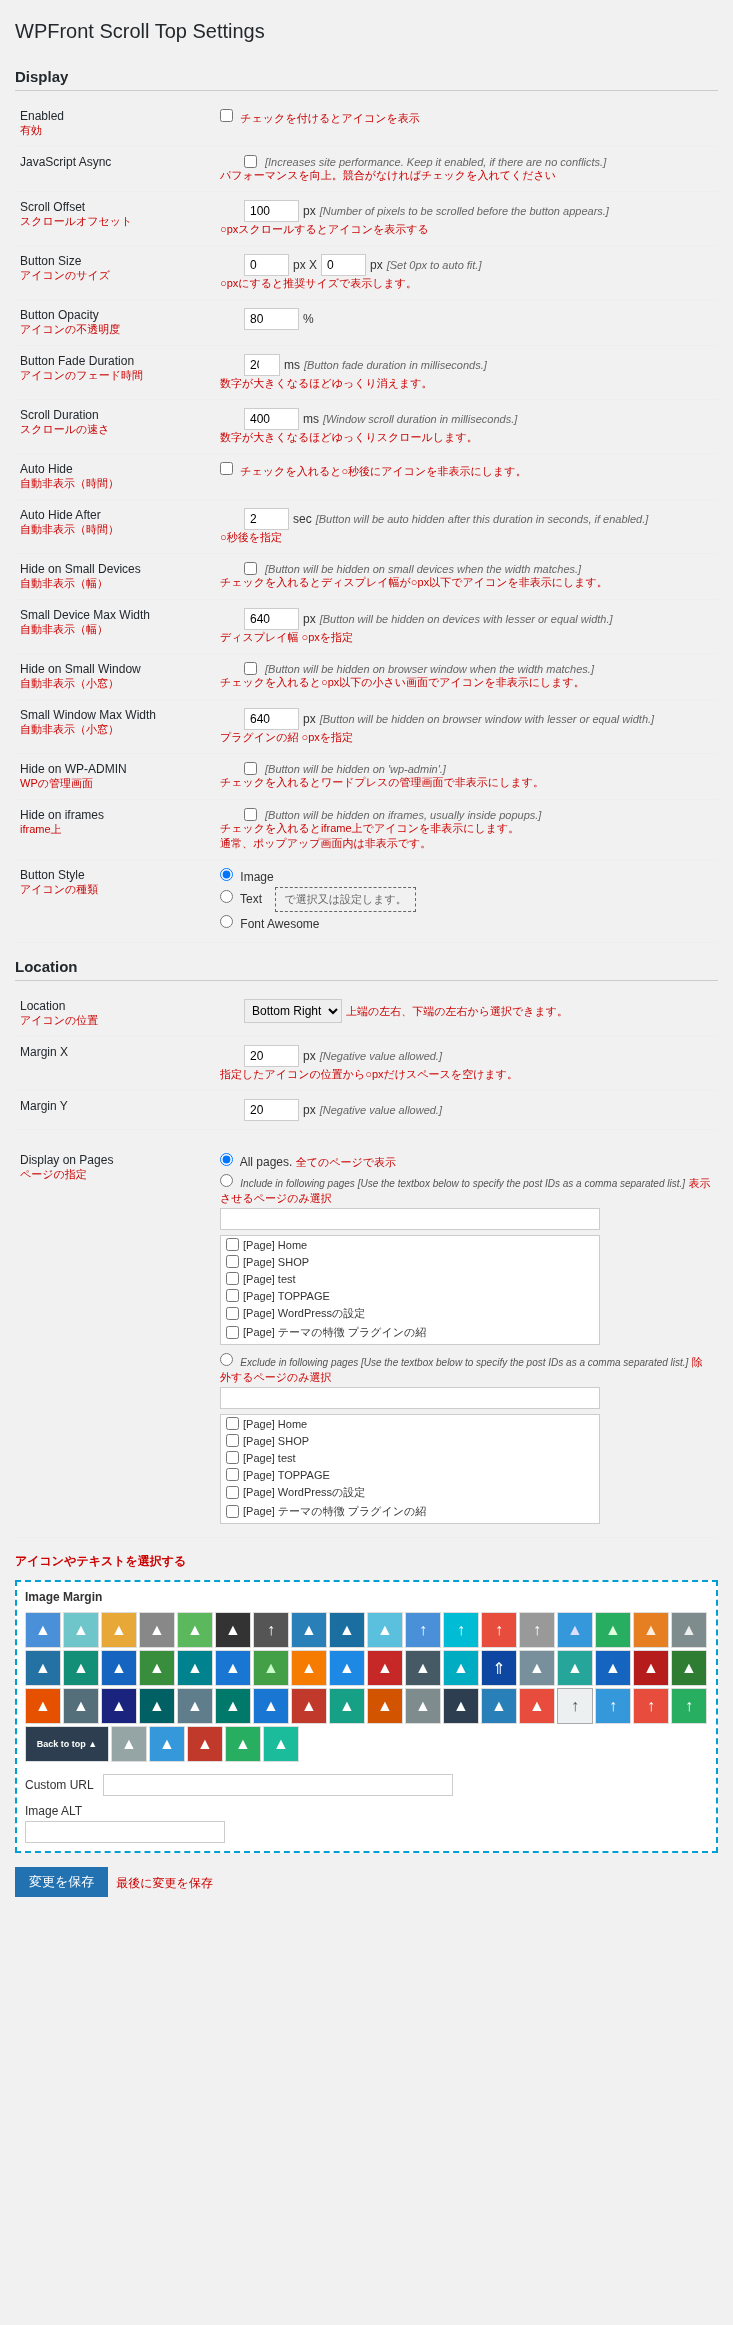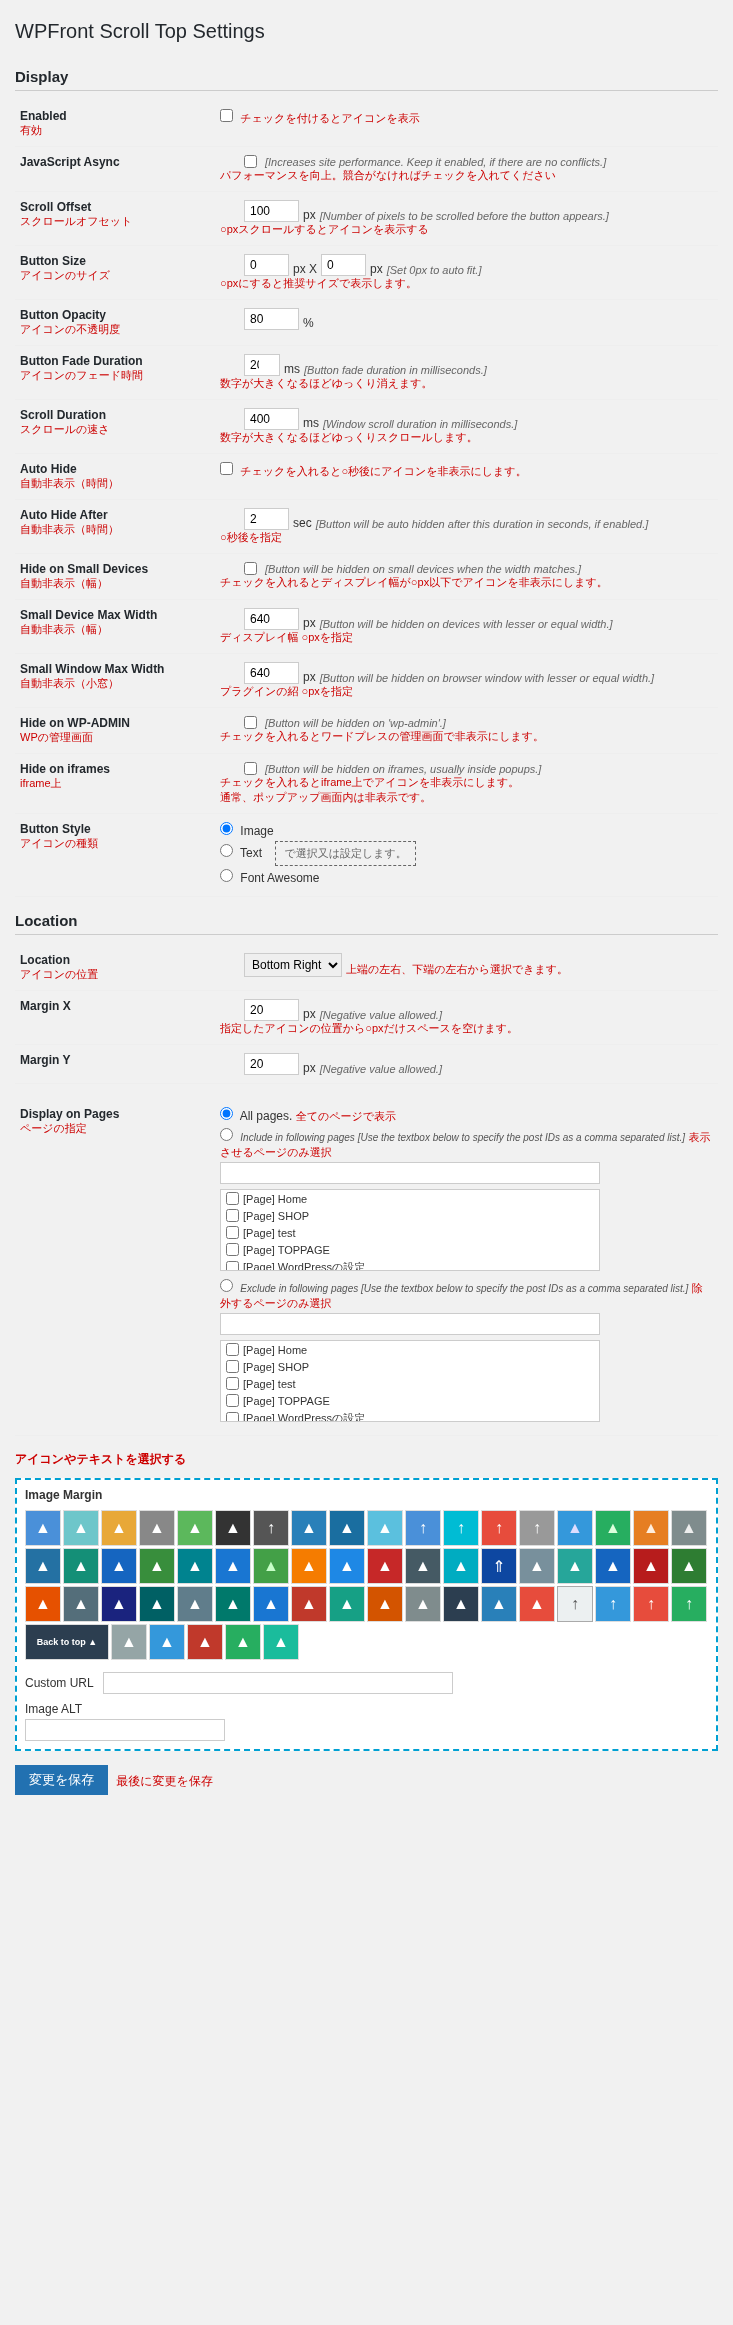--- a/index.html
+++ b/index.html
@@ -39,21 +39,21 @@
     }
     .form-table td {
       padding: 8px 5px;
       vertical-align: top;
     }
     .form-table td:first-child {
       width: 200px;
       padding-right: 10px;
     }
     .label-en {
-      font-weight: bold;
+      font-weight: normal;
       font-size: 12px;
       color: #23282d;
     }
     .label-ja {
       color: #c00;
       font-size: 11px;
     }
     .desc-gray {
       color: #666;
       font-size: 11px;
@@ -75,40 +75,40 @@
     input[type="radio"] {
       margin-right: 4px;
     }
     select {
       border: 1px solid #ccc;
       padding: 3px;
       font-size: 12px;
     }
     .input-row {
       display: flex;
-      align-items: flex-end;
+      align-items: center;
       gap: 4px;
       flex-wrap: wrap;
       padding-left: 24px;
     }
     .radio-group label {
       display: block;
       margin-bottom: 3px;
     }
     .dashed-box {
       border: 1px dashed #666;
       padding: 4px 8px;
       display: inline-block;
       font-size: 11px;
       color: #666;
       margin-left: 10px;
     }
     .page-list-box {
       width: 380px;
-      height: 82px;
+      height: 110px;
       border: 1px solid #ccc;
       background: #fff;
       overflow-y: scroll;
       margin: 5px 0;
     }
     .page-list-box .page-item {
       display: flex;
       align-items: center;
       padding: 2px 5px;
       font-size: 11px;
@@ -347,20 +347,33 @@
       <td>
         <div class="input-row">
           <input type="number" style="width: 55px;" value="640">
           <span>px</span>
           <span class="desc-gray">[Button will be hidden on devices with lesser or equal width.]</span>
         </div>
         <div class="desc-red">ディスプレイ幅 ○pxを指定</div>
       </td>
     </tr>
 
+    <tr>
+      <td>
+        <div class="label-en">Hide on Small Window</div>
+        <div class="label-ja">自動非表示（小窓）</div>
+      </td>
+      <td>
+        <div class="input-row">
+          <input type="checkbox" style="">
+          <span class="desc-gray">[Button will be hidden on browser window when the width matches.]</span>
+        </div>
+        <div class="desc-red">チェックを入れると○px以下の小さい画面でアイコンを非表示にします。</div>
+      </td>
+    </tr>
 
     <tr>
       <td>
         <div class="label-en">Small Window Max Width</div>
         <div class="label-ja">自動非表示（小窓）</div>
       </td>
       <td>
         <div class="input-row">
           <input type="number" style="width: 55px;" value="640">
           <span>px</span>

